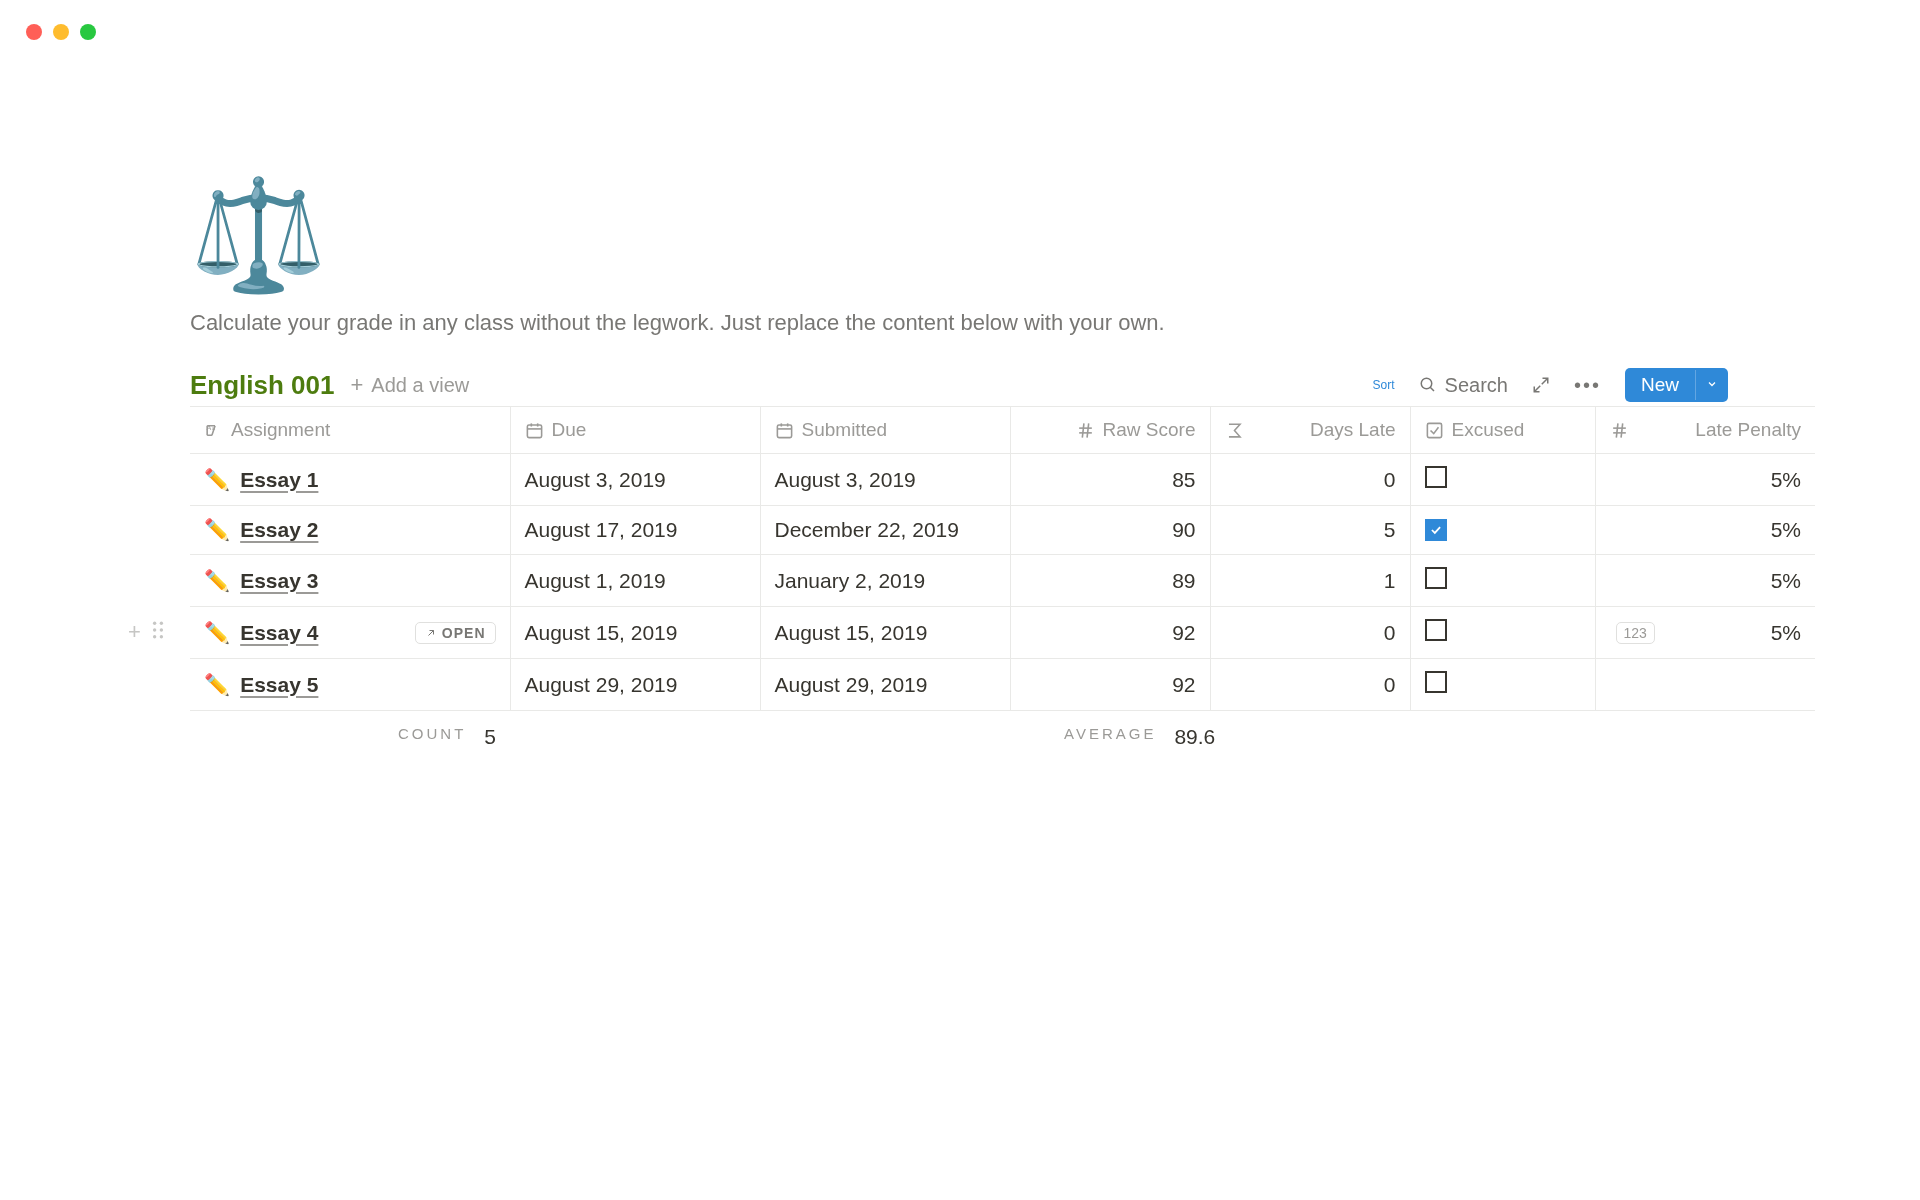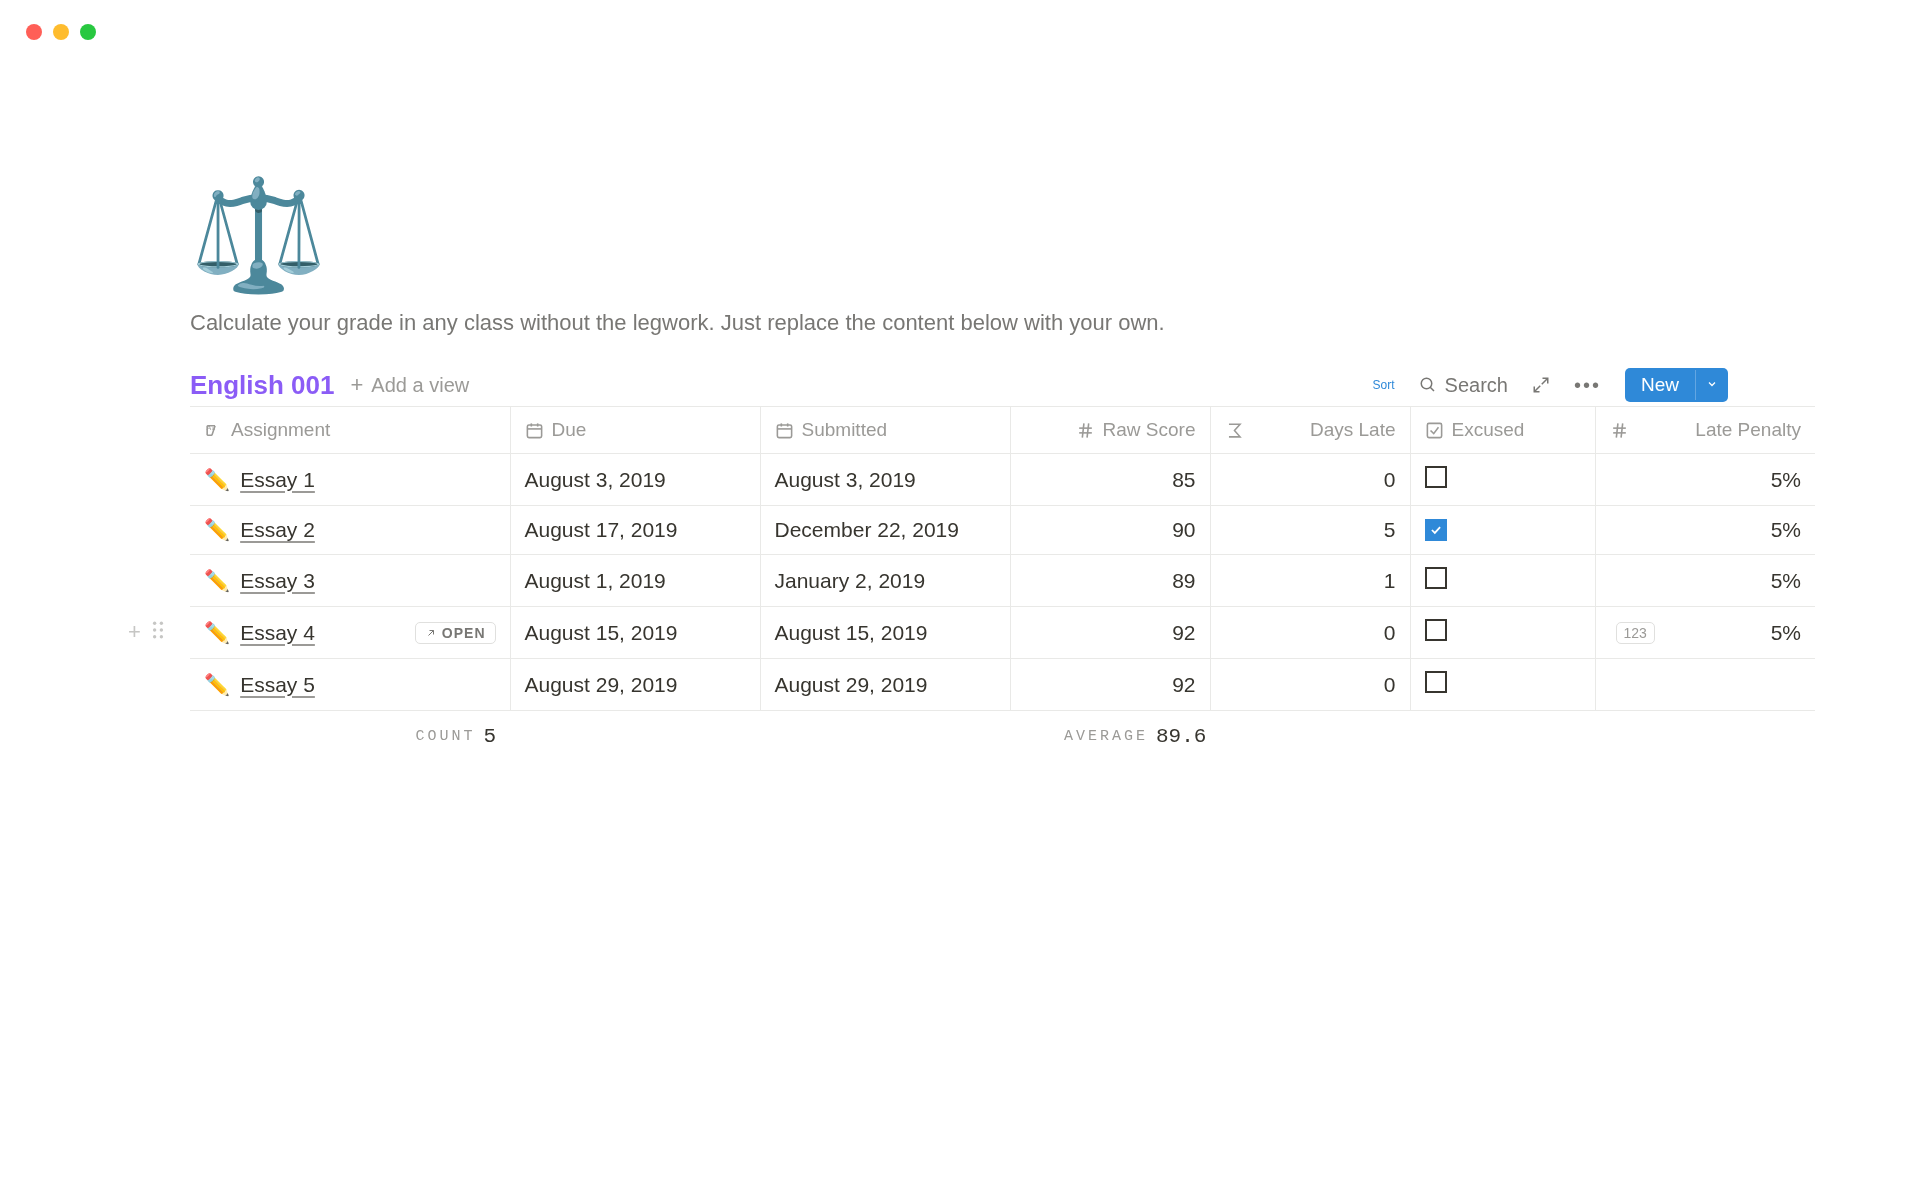--- a/index.html
+++ b/index.html
@@ -58,21 +58,21 @@
     padding-right: 2px;
   }
   .db-header-left {
     display: flex;
     align-items: center;
     gap: 16px;
   }
   .db-title {
     font-size: 26px;
     font-weight: 700;
-    color: #8b5cf6;
+    color: #4d7c0f;
   }
   .add-view {
     display: flex;
     align-items: center;
     gap: 8px;
     color: #9b9a97;
     font-size: 20px;
     cursor: pointer;
   }
   .plus-icon {
@@ -193,21 +193,21 @@
   .col-raw { width: 200px; }
   .col-days { width: 200px; }
   .col-excused { width: 185px; }
   .col-penalty { width: 220px; }
   .cell-assignment {
     display: flex;
     align-items: center;
     gap: 10px;
   }
   .assignment-name {
-    font-weight: 400;
+    font-weight: 700;
     text-decoration: underline;
     text-decoration-color: #9b9a97;
     text-underline-offset: 4px;
   }
   .open-btn {
     display: inline-flex;
     align-items: center;
     gap: 5px;
     border: 1.5px solid #e0e0de;
     border-radius: 5px;
@@ -294,24 +294,23 @@
   }
   .footer-value {
     font-size: 21px;
     color: #37352f;
     font-weight: 500;
     text-align: left;
     padding-left: 8px;
   }
   .footer-group {
     display: flex;
-    align-items: center;
+    align-items: flex-start;
     justify-content: flex-end;
-    gap: 0;
-    font-family: Liberation Mono, monospace;
+    gap: 10px;
   }
   .footer-group.avg { justify-content: flex-start; padding-left: 40px;}
 </style>
 </head>
 <body>
 
 <div class="window">
   <div class="traffic-lights">
     <div class="traffic-light tl-red"></div>
     <div class="traffic-light tl-yellow"></div>

